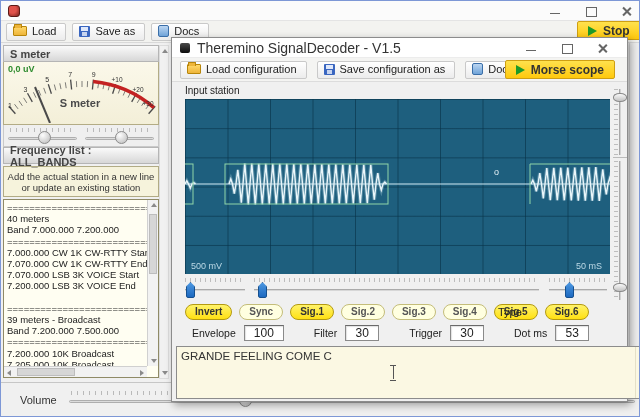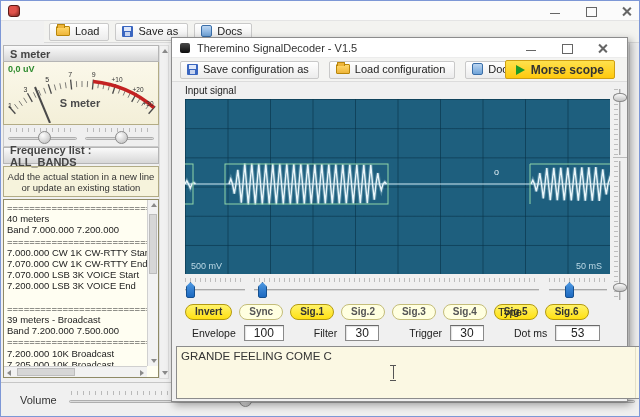--- a/index.html
+++ b/index.html
@@ -13,21 +13,21 @@
   .app-icon { width:12px; height:12px; border-radius:3px;
               background:radial-gradient(circle at 35% 35%, #e0524a 0 40%, #7d241f 95%); border:1px solid #5a1a16; }
   .mw-title { font-size:11px; color:#9b9b9b; }
   .win-controls { position:absolute; right:6px; top:0; height:20px; display:flex; align-items:center; gap:24px; }
   .wc { width:12px; height:12px; position:relative; cursor:default; }
   .wc-min::after { content:""; position:absolute; left:1px; right:1px; top:8px; height:1px; background:#666; }
   .wc-max::after { content:""; position:absolute; left:1px; top:2px; width:9px; height:8px; border:1px solid #666; }
   .wc-close::before,.wc-close::after { content:""; position:absolute; left:5px; top:1px; width:1.5px; height:11px; background:#666; }
   .wc-close::before { transform:rotate(45deg);} .wc-close::after { transform:rotate(-45deg);}
   .mw-toolbar { position:absolute; left:0; top:20px; right:0; height:22px; background:#f3f3f0;
-                border-bottom:1px solid #d9d9d9; display:flex; align-items:center; padding-left:5px;margin-left:43px; }
+                border-bottom:1px solid #d9d9d9; display:flex; align-items:center; padding-left:5px; }
   .tbtn { display:flex; align-items:center; gap:5px; font-size:11px; color:#222; padding:2px 9px 3px 6px;
           border:1px solid #c9c9c9; border-radius:2px; background:linear-gradient(#ffffff,#ececec); margin-right:6px; height:18px; }
   .icon-folder { width:14px; height:10px; background:linear-gradient(#ffd86b,#eeb53a); border:1px solid #b8860b; border-radius:1px; position:relative; }
   .icon-folder::before { content:""; position:absolute; left:0; top:-3px; width:6px; height:3px; background:#eeb53a; border:1px solid #b8860b; border-bottom:none; border-radius:1px 1px 0 0; }
   .icon-floppy { width:11px; height:11px; background:#3a66c0; border-radius:1px; position:relative; }
   .icon-floppy::before { content:""; position:absolute; left:2px; top:1px; width:7px; height:4px; background:#dfe8fa; }
   .icon-floppy::after  { content:""; position:absolute; left:3px; bottom:1px; width:5px; height:4px; background:#c7d4ef; }
   .icon-docs { width:11px; height:12px; background:linear-gradient(#bcd6f2,#6fa3d8); border:1px solid #3a6ea8; border-radius:2px; }
   .play-tri { width:0; height:0; border-left:9px solid #1e9a28; border-top:5px solid transparent; border-bottom:5px solid transparent; }
   .yellow-btn { display:flex; align-items:center; gap:6px; font-size:12px; font-weight:bold; color:#333;
@@ -74,21 +74,21 @@
   .freq-partial { position:absolute; left:226px; top:362px; z-index:1; font-size:42px; font-weight:bold;
                   color:#2b2b2b; letter-spacing:3px; white-space:nowrap; }
 
   .right-strip { position:absolute; left:628px; top:42px; width:10px; bottom:5px; background:#eeeeee; border-left:1px solid #d5d5d5; }
 
   
   .decoder { position:absolute; left:170px; top:36px; width:457px; height:365px; background:#f0f0f0;
              border:1px solid #8c8c8c; box-shadow:3px 3px 8px rgba(0,0,0,.35); z-index:5; }
   .dw-titlebar { position:relative; height:20px; background:#ffffff; display:flex; align-items:center; gap:7px; padding-left:8px; border-bottom:1px solid #ececec; }
   .dw-icon { width:10px; height:10px; background:linear-gradient(#4a4a4a,#0c0c0c); border-radius:2px; }
-  .dw-title { font-size:11px; color:#333; }
+  .dw-title { font-size:14px; color:#333; }
   .dw-toolbar { height:24px; background:#f4f4f2; border-bottom:1px solid #dcdcdc; display:flex; align-items:center; padding-left:8px; position:relative; }
   .dw-toolbar .tbtn { margin-right:10px; }
   .update-btn { position:absolute; right:12px; top:2px; }
   .input-label { position:absolute; left:13px; top:47px; font-size:10px; color:#222; }
 
   .scope { position:absolute; left:13px; top:61px; width:425px; height:175px; background:#1e5f7e;
            background-image:linear-gradient(rgba(8,52,74,.65) 1px, transparent 1px),
                             linear-gradient(90deg, rgba(8,52,74,.65) 1px, transparent 1px);
            background-size:42.5px 29.2px; overflow:hidden; }
   .scope-vscale { position:absolute; left:6px; bottom:3px; font-size:9px; color:#bcd9e6; }
@@ -157,20 +157,24 @@
       <span>Load</span>
     </div>
     <div class="tbtn">
       <span class="icon-floppy"></span>
       <span>Save as</span>
     </div>
     <div class="tbtn">
       <span class="icon-docs"></span>
       <span>Docs</span>
     </div>
+  </div>
+  <div class="yellow-btn stop-btn">
+    <span class="play-tri"></span>
+    <span>Stop</span>
   </div>
 
   <div class="left">
     <div class="panel-header">S meter</div>
 
     <div class="meter-face">
       <svg width="154" height="61" viewBox="0 0 154 61">
         <g id="meter-ticks" stroke="#4a4a4a" stroke-width="0.8">
             <line x1="11.4" y1="51.8" x2="4.8" y2="44.2" stroke-width="1.3"></line>
             <line x1="14.1" y1="46.9" x2="10.5" y2="42.2" stroke-width="0.7"></line>
@@ -289,38 +293,38 @@
       <div class="dw-title">Theremino SignalDecoder - V1.5</div>
       <div class="win-controls" style="right:18px">
         <div class="wc wc-min"></div>
         <div class="wc wc-max"></div>
         <div class="wc wc-close"></div>
       </div>
     </div>
 
     <div class="dw-toolbar">
       <div class="tbtn">
+        <span class="icon-folder"></span>
+        <span>Load configuration</span>
+      </div>
+      <div class="tbtn">
         <span class="icon-floppy"></span>
         <span>Save configuration as</span>
-      </div>
-      <div class="tbtn">
-        <span class="icon-folder"></span>
-        <span>Load configuration</span>
       </div>
       <div class="tbtn">
         <span class="icon-docs"></span>
         <span>Docs</span>
       </div>
       <div class="yellow-btn update-btn">
         <span class="play-tri"></span>
         <span>Morse scope</span>
       </div>
     </div>
 
-    <div class="input-label">Input signal</div>
+    <div class="input-label">Input station</div>
 
     <div class="scope">
       <svg id="scope-svg" width="425" height="175" viewBox="0 0 425 175">
         <path id="base-line" d="M0 85 H425" stroke="#cfe9f2" stroke-width="1.2" fill="none"></path>
         <path id="wave-glow" d="M0 85 L1.8 81.8 L3.5 85 L5.3 89.1 L7.0 85 L8.8 83.7 L10.5 85M44 85 L45.8 79.9 L47.5 85 L49.3 94.6 L51.0 85 L52.8 70.9 L54.5 85 L56.3 103.6 L58.0 85 L59.8 64.5 L61.5 85 L63.3 105.4 L65.0 85 L66.8 64.6 L68.5 85 L70.3 105.4 L72.0 85 L73.8 64.7 L75.5 85 L77.3 105.3 L79.0 85 L80.8 64.7 L82.5 85 L84.3 105.3 L86.0 85 L87.8 64.8 L89.5 85 L91.3 105.2 L93.0 85 L94.8 64.8 L96.5 85 L98.3 105.1 L100.0 85 L101.8 64.9 L103.5 85 L105.3 105.1 L107.0 85 L108.8 65.0 L110.5 85 L112.3 105.0 L114.0 85 L115.8 65.0 L117.5 85 L119.3 104.9 L121.0 85 L122.8 65.1 L124.5 85 L126.3 104.9 L128.0 85 L129.8 65.2 L131.5 85 L133.3 104.8 L135.0 85 L136.8 65.2 L138.5 85 L140.3 104.7 L142.0 85 L143.8 65.3 L145.5 85 L147.3 104.7 L149.0 85 L150.8 65.4 L152.5 85 L154.3 104.6 L156.0 85 L157.8 65.5 L159.5 85 L161.3 104.5 L163.0 85 L164.8 65.5 L166.5 85 L168.3 104.4 L170.0 85 L171.8 65.6 L173.5 85 L175.3 104.3 L177.0 85 L178.8 65.7 L180.5 85 L182.3 104.2 L184.0 85 L185.8 65.8 L187.5 85 L189.3 100.7 L191.0 85 L192.8 74.1 L194.5 85 L196.3 91.1 L198.0 85 L199.8 83.1 L201.5 85M346 85 L347.8 81.1 L349.5 85 L351.3 92.4 L353.0 85 L354.8 74.1 L356.5 85 L358.3 99.4 L360.0 85 L361.8 69.0 L363.5 85 L365.3 101.1 L367.0 85 L368.8 68.9 L370.5 85 L372.3 101.2 L374.0 85 L375.8 68.7 L377.5 85 L379.3 101.3 L381.0 85 L382.8 68.6 L384.5 85 L386.3 101.4 L388.0 85 L389.8 68.5 L391.5 85 L393.3 101.6 L395.0 85 L396.8 68.4 L398.5 85 L400.3 101.7 L402.0 85 L403.8 68.2 L405.5 85 L407.3 101.8 L409.0 85 L410.8 68.1 L412.5 85 L414.3 101.9 L416.0 85 L417.8 70.4 L419.5 85 L421.3 95.4 L423.0 85 L424.8 78.9 L426.5 85 L428.3 86.8 L430.0 85" stroke="#bcdde9" stroke-width="3.5" opacity="0.3" fill="none"></path>
         <path id="wave-path" d="M0 85 L1.8 81.8 L3.5 85 L5.3 89.1 L7.0 85 L8.8 83.7 L10.5 85M44 85 L45.8 79.9 L47.5 85 L49.3 94.6 L51.0 85 L52.8 70.9 L54.5 85 L56.3 103.6 L58.0 85 L59.8 64.5 L61.5 85 L63.3 105.4 L65.0 85 L66.8 64.6 L68.5 85 L70.3 105.4 L72.0 85 L73.8 64.7 L75.5 85 L77.3 105.3 L79.0 85 L80.8 64.7 L82.5 85 L84.3 105.3 L86.0 85 L87.8 64.8 L89.5 85 L91.3 105.2 L93.0 85 L94.8 64.8 L96.5 85 L98.3 105.1 L100.0 85 L101.8 64.9 L103.5 85 L105.3 105.1 L107.0 85 L108.8 65.0 L110.5 85 L112.3 105.0 L114.0 85 L115.8 65.0 L117.5 85 L119.3 104.9 L121.0 85 L122.8 65.1 L124.5 85 L126.3 104.9 L128.0 85 L129.8 65.2 L131.5 85 L133.3 104.8 L135.0 85 L136.8 65.2 L138.5 85 L140.3 104.7 L142.0 85 L143.8 65.3 L145.5 85 L147.3 104.7 L149.0 85 L150.8 65.4 L152.5 85 L154.3 104.6 L156.0 85 L157.8 65.5 L159.5 85 L161.3 104.5 L163.0 85 L164.8 65.5 L166.5 85 L168.3 104.4 L170.0 85 L171.8 65.6 L173.5 85 L175.3 104.3 L177.0 85 L178.8 65.7 L180.5 85 L182.3 104.2 L184.0 85 L185.8 65.8 L187.5 85 L189.3 100.7 L191.0 85 L192.8 74.1 L194.5 85 L196.3 91.1 L198.0 85 L199.8 83.1 L201.5 85M346 85 L347.8 81.1 L349.5 85 L351.3 92.4 L353.0 85 L354.8 74.1 L356.5 85 L358.3 99.4 L360.0 85 L361.8 69.0 L363.5 85 L365.3 101.1 L367.0 85 L368.8 68.9 L370.5 85 L372.3 101.2 L374.0 85 L375.8 68.7 L377.5 85 L379.3 101.3 L381.0 85 L382.8 68.6 L384.5 85 L386.3 101.4 L388.0 85 L389.8 68.5 L391.5 85 L393.3 101.6 L395.0 85 L396.8 68.4 L398.5 85 L400.3 101.7 L402.0 85 L403.8 68.2 L405.5 85 L407.3 101.8 L409.0 85 L410.8 68.1 L412.5 85 L414.3 101.9 L416.0 85 L417.8 70.4 L419.5 85 L421.3 95.4 L423.0 85 L424.8 78.9 L426.5 85 L428.3 86.8 L430.0 85" stroke="#eaf6fa" stroke-width="1.4" fill="none"></path>
         <rect x="-4" y="65" width="12" height="40" fill="none" stroke="#8fd6a8" stroke-width="1"></rect>
         <rect x="40" y="65" width="163" height="40" fill="none" stroke="#8fd6a8" stroke-width="1"></rect>
         <polyline points="345,105 345,65 426,65" fill="none" stroke="#8fd6a8" stroke-width="1"></polyline>
         <text x="309" y="76" font-size="9" fill="#e6f3f8">o</text>
@@ -363,21 +367,21 @@
       <span class="field-label">Envelope</span>
       <input class="field-input" readonly="" value="100" style="">
       <span class="field-gap"></span>
       <span class="field-label">Filter</span>
       <input class="field-input" style="width: 34px;" readonly="" value="30">
       <span class="field-gap"></span>
       <span class="field-label">Trigger</span>
       <input class="field-input" style="width: 34px;" readonly="" value="30">
       <span class="field-gap"></span>
       <span class="field-label">Dot ms</span>
-      <input class="field-input" style="width: 45px;" readonly="" value="53">
+      <input class="field-input" style="width: 34px;" readonly="" value="53">
     </div>
 
     <div class="decoded-area">
       <span>GRANDE FEELING COME C</span>
       <div class="ibeam"></div>
       <div class="ta-scroll">
         <div class="arr arr-up"></div>
         <div class="arr arr-down"></div>
       </div>
     </div>

